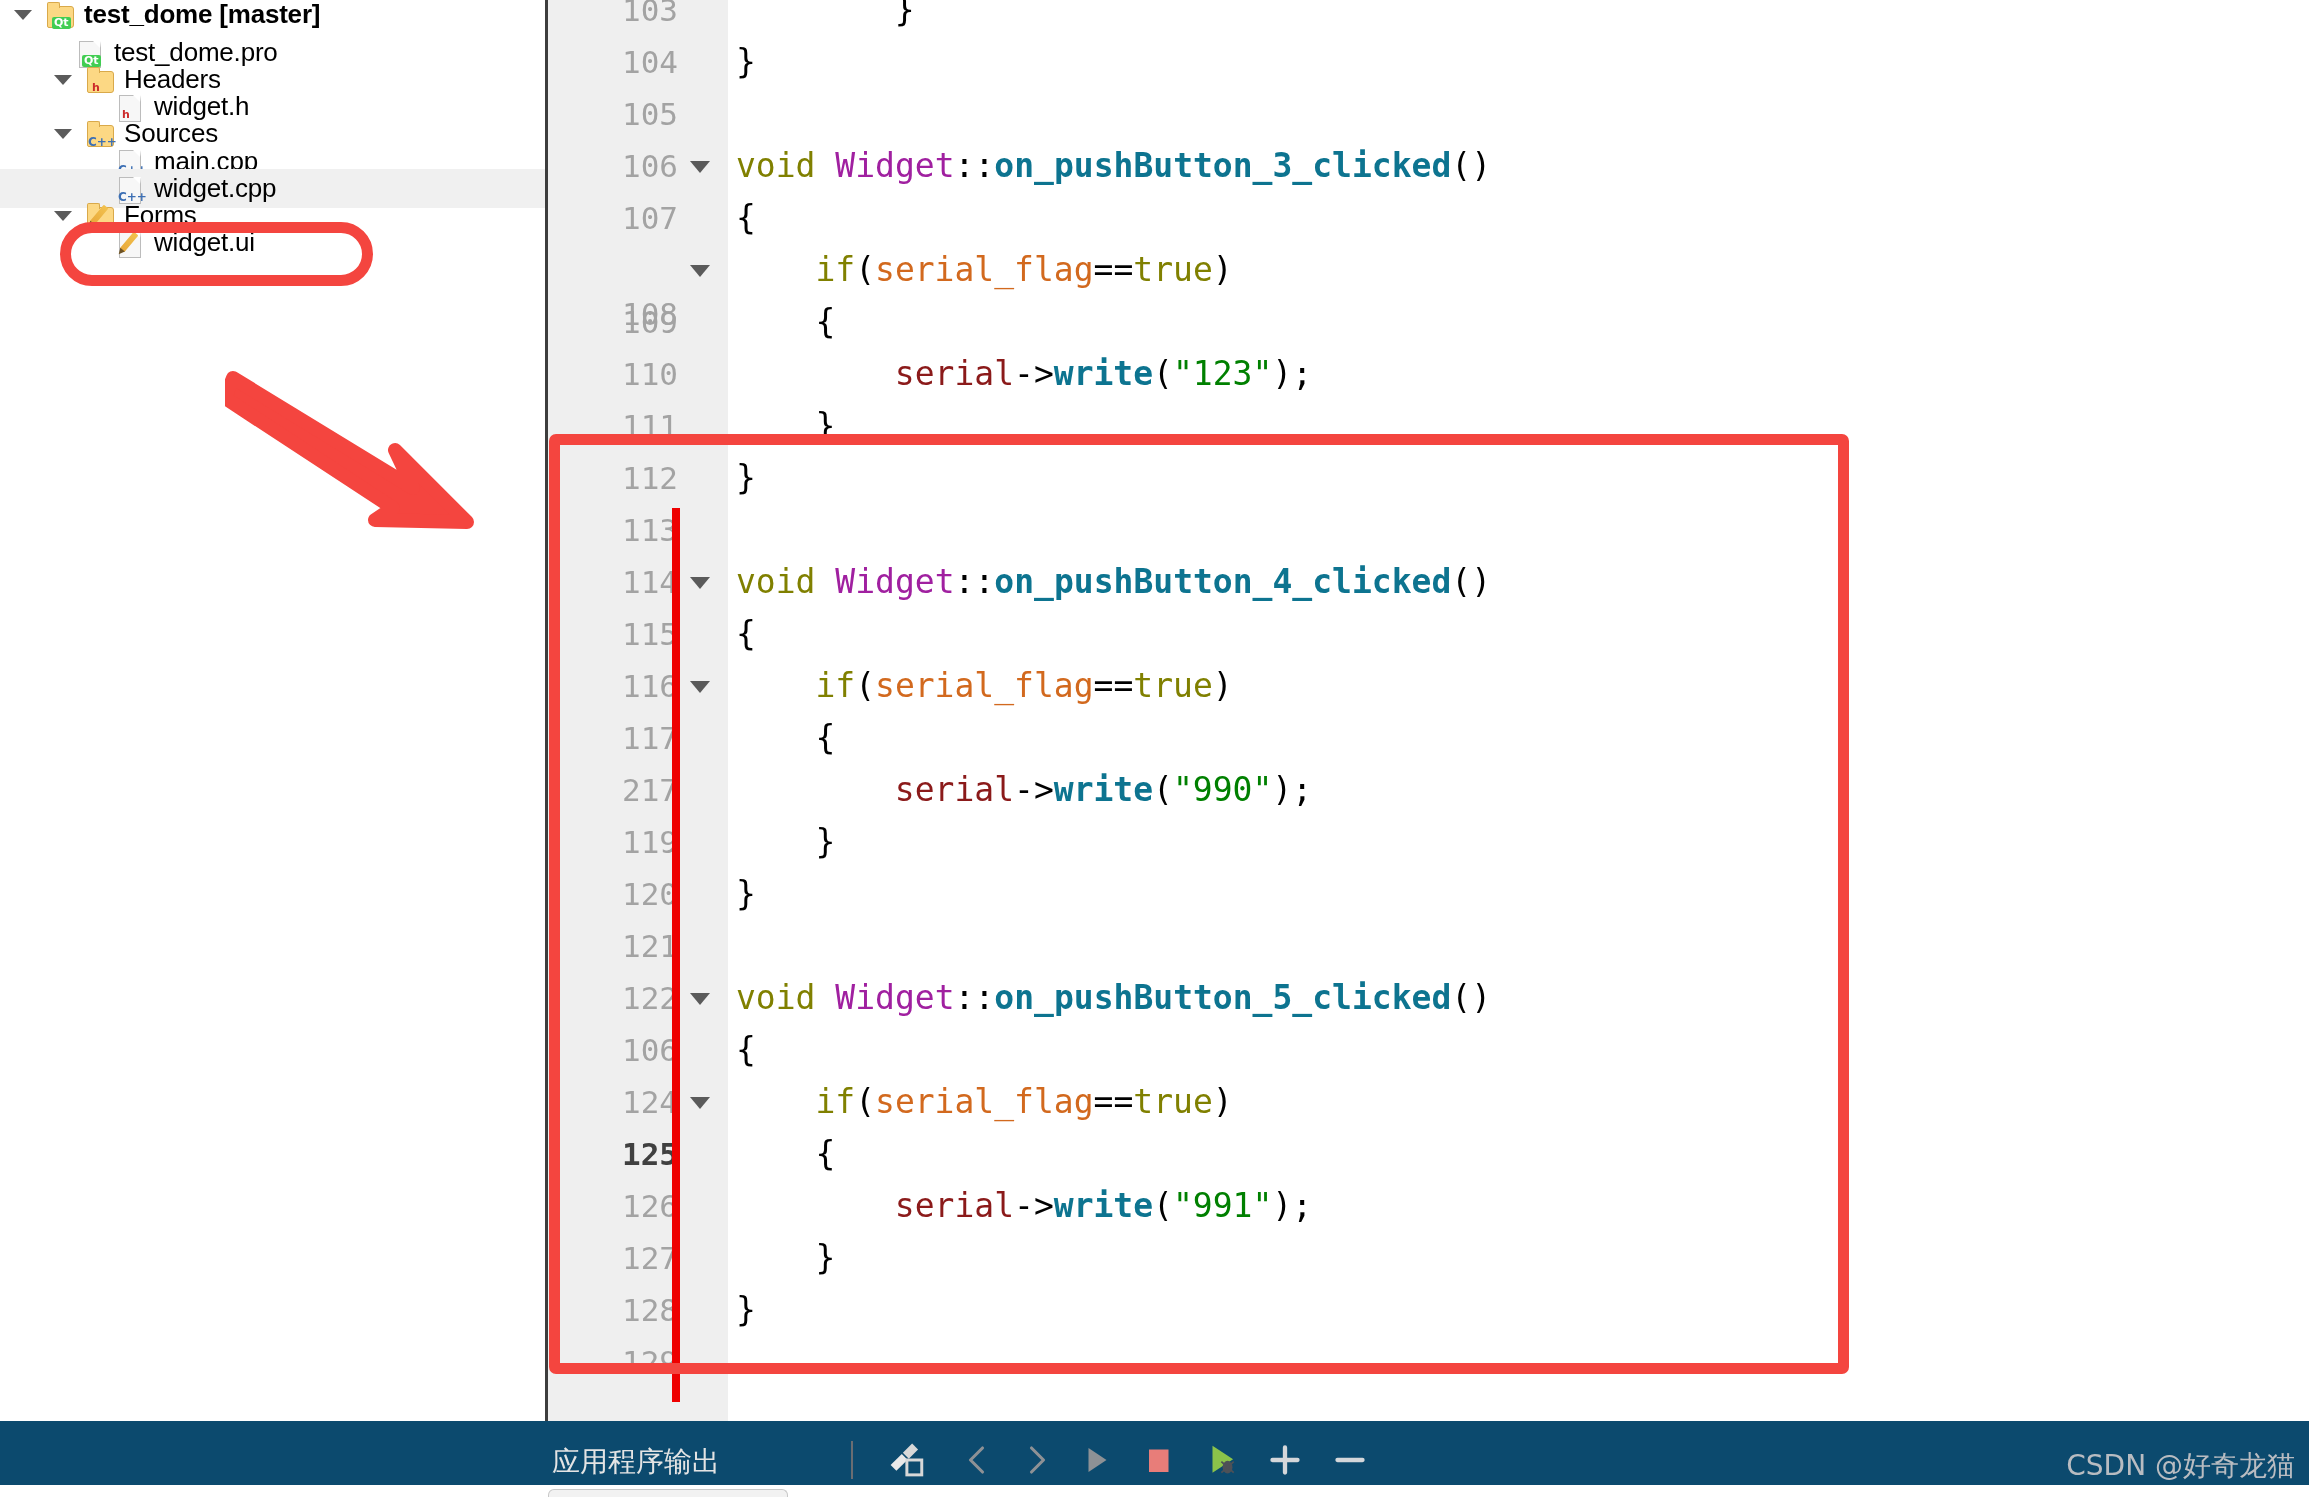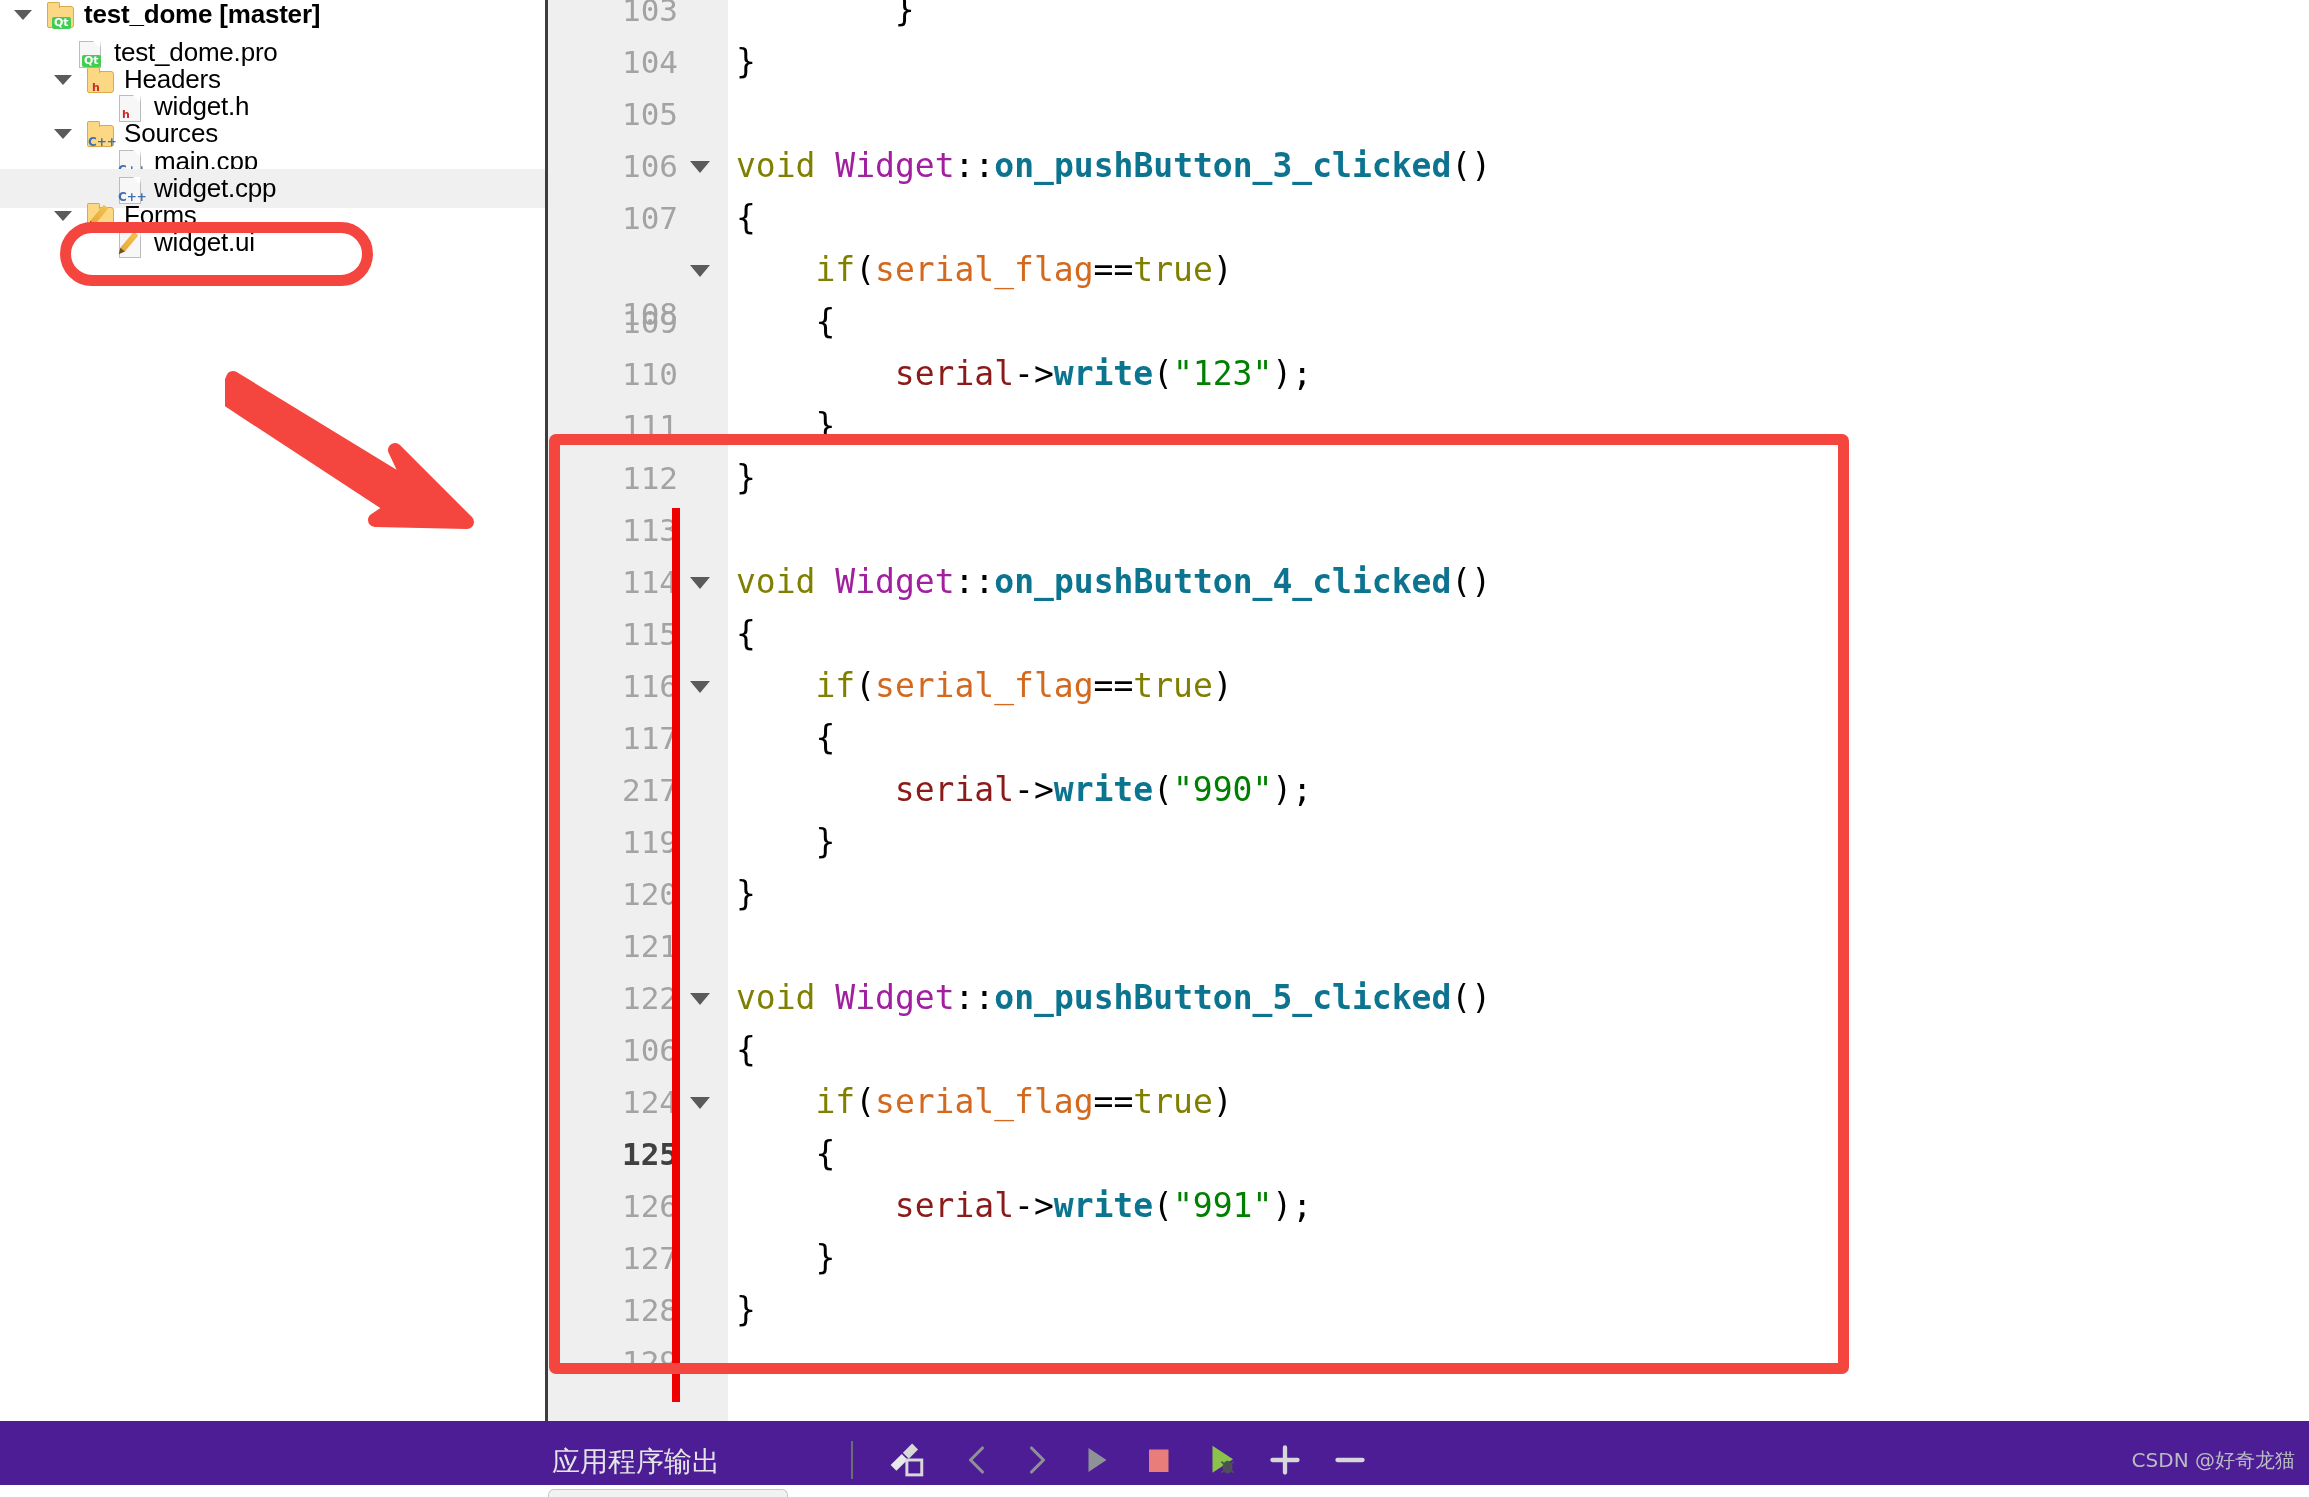--- a/index.html
+++ b/index.html
@@ -111,33 +111,33 @@
   }
   #fold-line{position:absolute;left:672px;top:508px;width:8px;height:894px;background:#ee0000;}
   #sel-rect{
     position:absolute;left:60px;top:222px;width:313px;height:64px;
     border:11px solid #f4453f;border-radius:32px;box-sizing:border-box;
   }
   #arrow{position:absolute;left:225px;top:370px;width:250px;height:170px;}
 
   
   #bottombar{
-    position:absolute;left:0;top:1421px;width:2309px;height:64px;background:#4c1d95;
+    position:absolute;left:0;top:1421px;width:2309px;height:64px;background:#0c4a6e;
   }
   #bb-title{
     position:absolute;left:552px;top:22px;
     font-family:"DejaVu Sans","Liberation Sans",sans-serif;
     font-size:28px;color:#e4e4e4;white-space:nowrap;
   }
   #bb-sep{position:absolute;left:851px;top:20px;width:2px;height:38px;background:#6a6d72;}
   .bb-ico{position:absolute;top:18px;height:42px;}
   #watermark{
     position:absolute;right:14px;top:26px;
     font-family:"DejaVu Sans","Liberation Sans",sans-serif;
-    font-size:20px;color:#b9bcc1;white-space:nowrap;
+    font-size:28px;color:#b9bcc1;white-space:nowrap;
   }
   #bb-bottomstrip{position:absolute;left:0;top:1489px;width:2309px;height:8px;background:#ffffff;}
   #bb-tabnub{position:absolute;left:548px;top:1489px;width:240px;height:8px;background:#f2f2f2;border:1px solid #c8c8c8;border-bottom:none;border-radius:6px 6px 0 0;box-sizing:border-box;}
 </style>
 </head>
 <body>
 
 <div id="root">
 
   <div id="tree">

